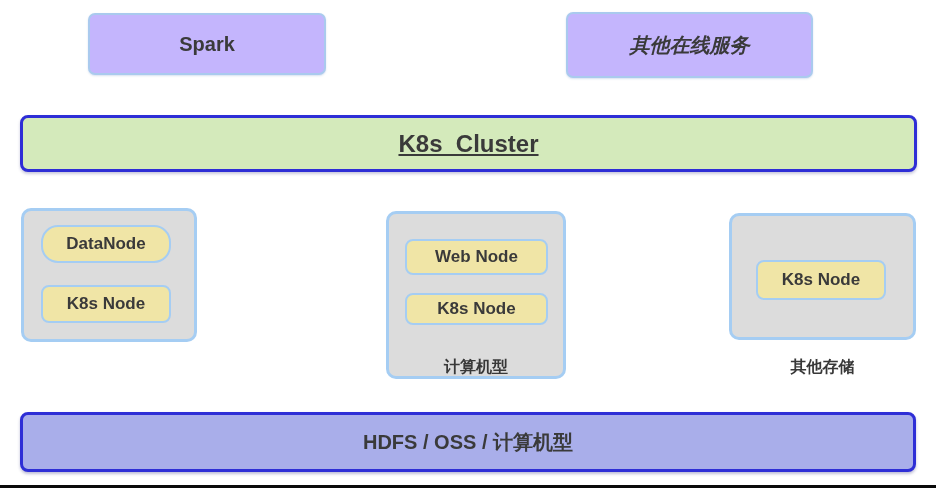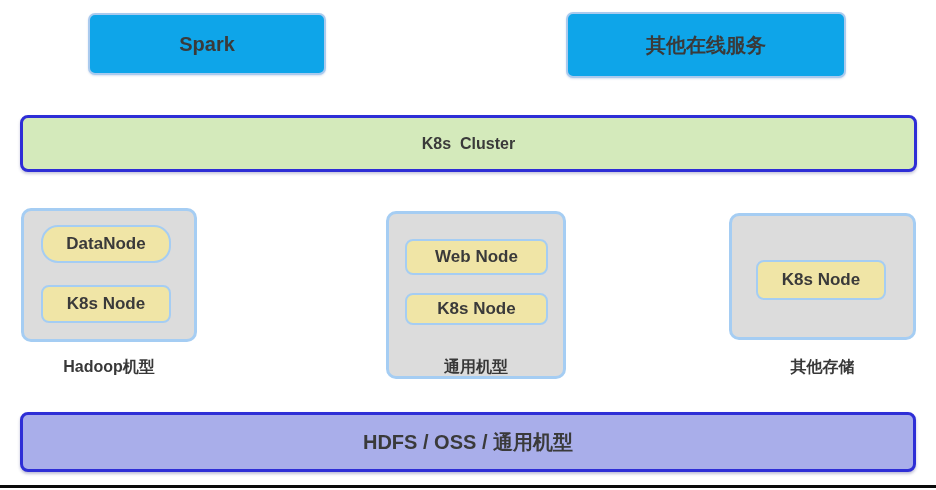--- a/index.html
+++ b/index.html
@@ -20,38 +20,39 @@
   }
   .box {
     position: absolute;
     display: flex;
     align-items: center;
     justify-content: center;
     text-align: center;
   }
   
   .service {
-    background: #0ea5e9;
+    background: #c4b5fd;
     border: 2px solid #aacaee;
     border-radius: 7px;
     font-size: 20px;
     box-shadow: 0 1px 2px rgba(100,140,200,0.25);
   }
   .spark   { left: 88px;  top: 13px; width: 238px; height: 62px; }
-  .online  { left: 566px; top: 12px; width: 280px; height: 66px; }
+  .online  { left: 566px; top: 12px; width: 247px; height: 66px; font-style: italic; }
 
   
   .cluster {
     left: 20px; top: 115px; width: 897px; height: 57px;
     background: #d4eabb;
     border: 3px solid #2e2ed6;
     border-radius: 8px;
-    font-size: 16px;
+    font-size: 24px;
     white-space: pre;
     box-shadow: 0 2px 3px rgba(40,40,120,0.25);
+    text-decoration: underline;
   }
 
   
   .group {
     position: absolute;
     background: #dcdcdc;
     border: 3px solid #a5cdf3;
     border-radius: 10px;
   }
   .group-hadoop  { left: 21px;  top: 208px; width: 176px; height: 134px; }
@@ -121,38 +122,37 @@
   </div>
 
   <div class="group group-hadoop">
     <div class="node node-0">
       <span>DataNode</span>
     </div>
     <div class="node node-1">
       <span>K8s Node</span>
     </div>
   </div>
-  <div class="caption caption-hadoop">Hadoop机型</div>
 
   <div class="group group-general">
     <div class="node node-0">
       <span>Web Node</span>
     </div>
     <div class="node node-1">
       <span>K8s Node</span>
     </div>
   </div>
-  <div class="caption caption-general">通用机型</div>
+  <div class="caption caption-general">计算机型</div>
 
   <div class="group group-compute">
     <div class="node node-0">
       <span>K8s Node</span>
     </div>
   </div>
   <div class="caption caption-compute">其他存储</div>
 
   <div class="box storage">
-    <span>HDFS / OSS / 通用机型</span>
+    <span>HDFS / OSS / 计算机型</span>
   </div>
 
   <div class="bottom-line"></div>
 
 </div>
 
 </body></html>

